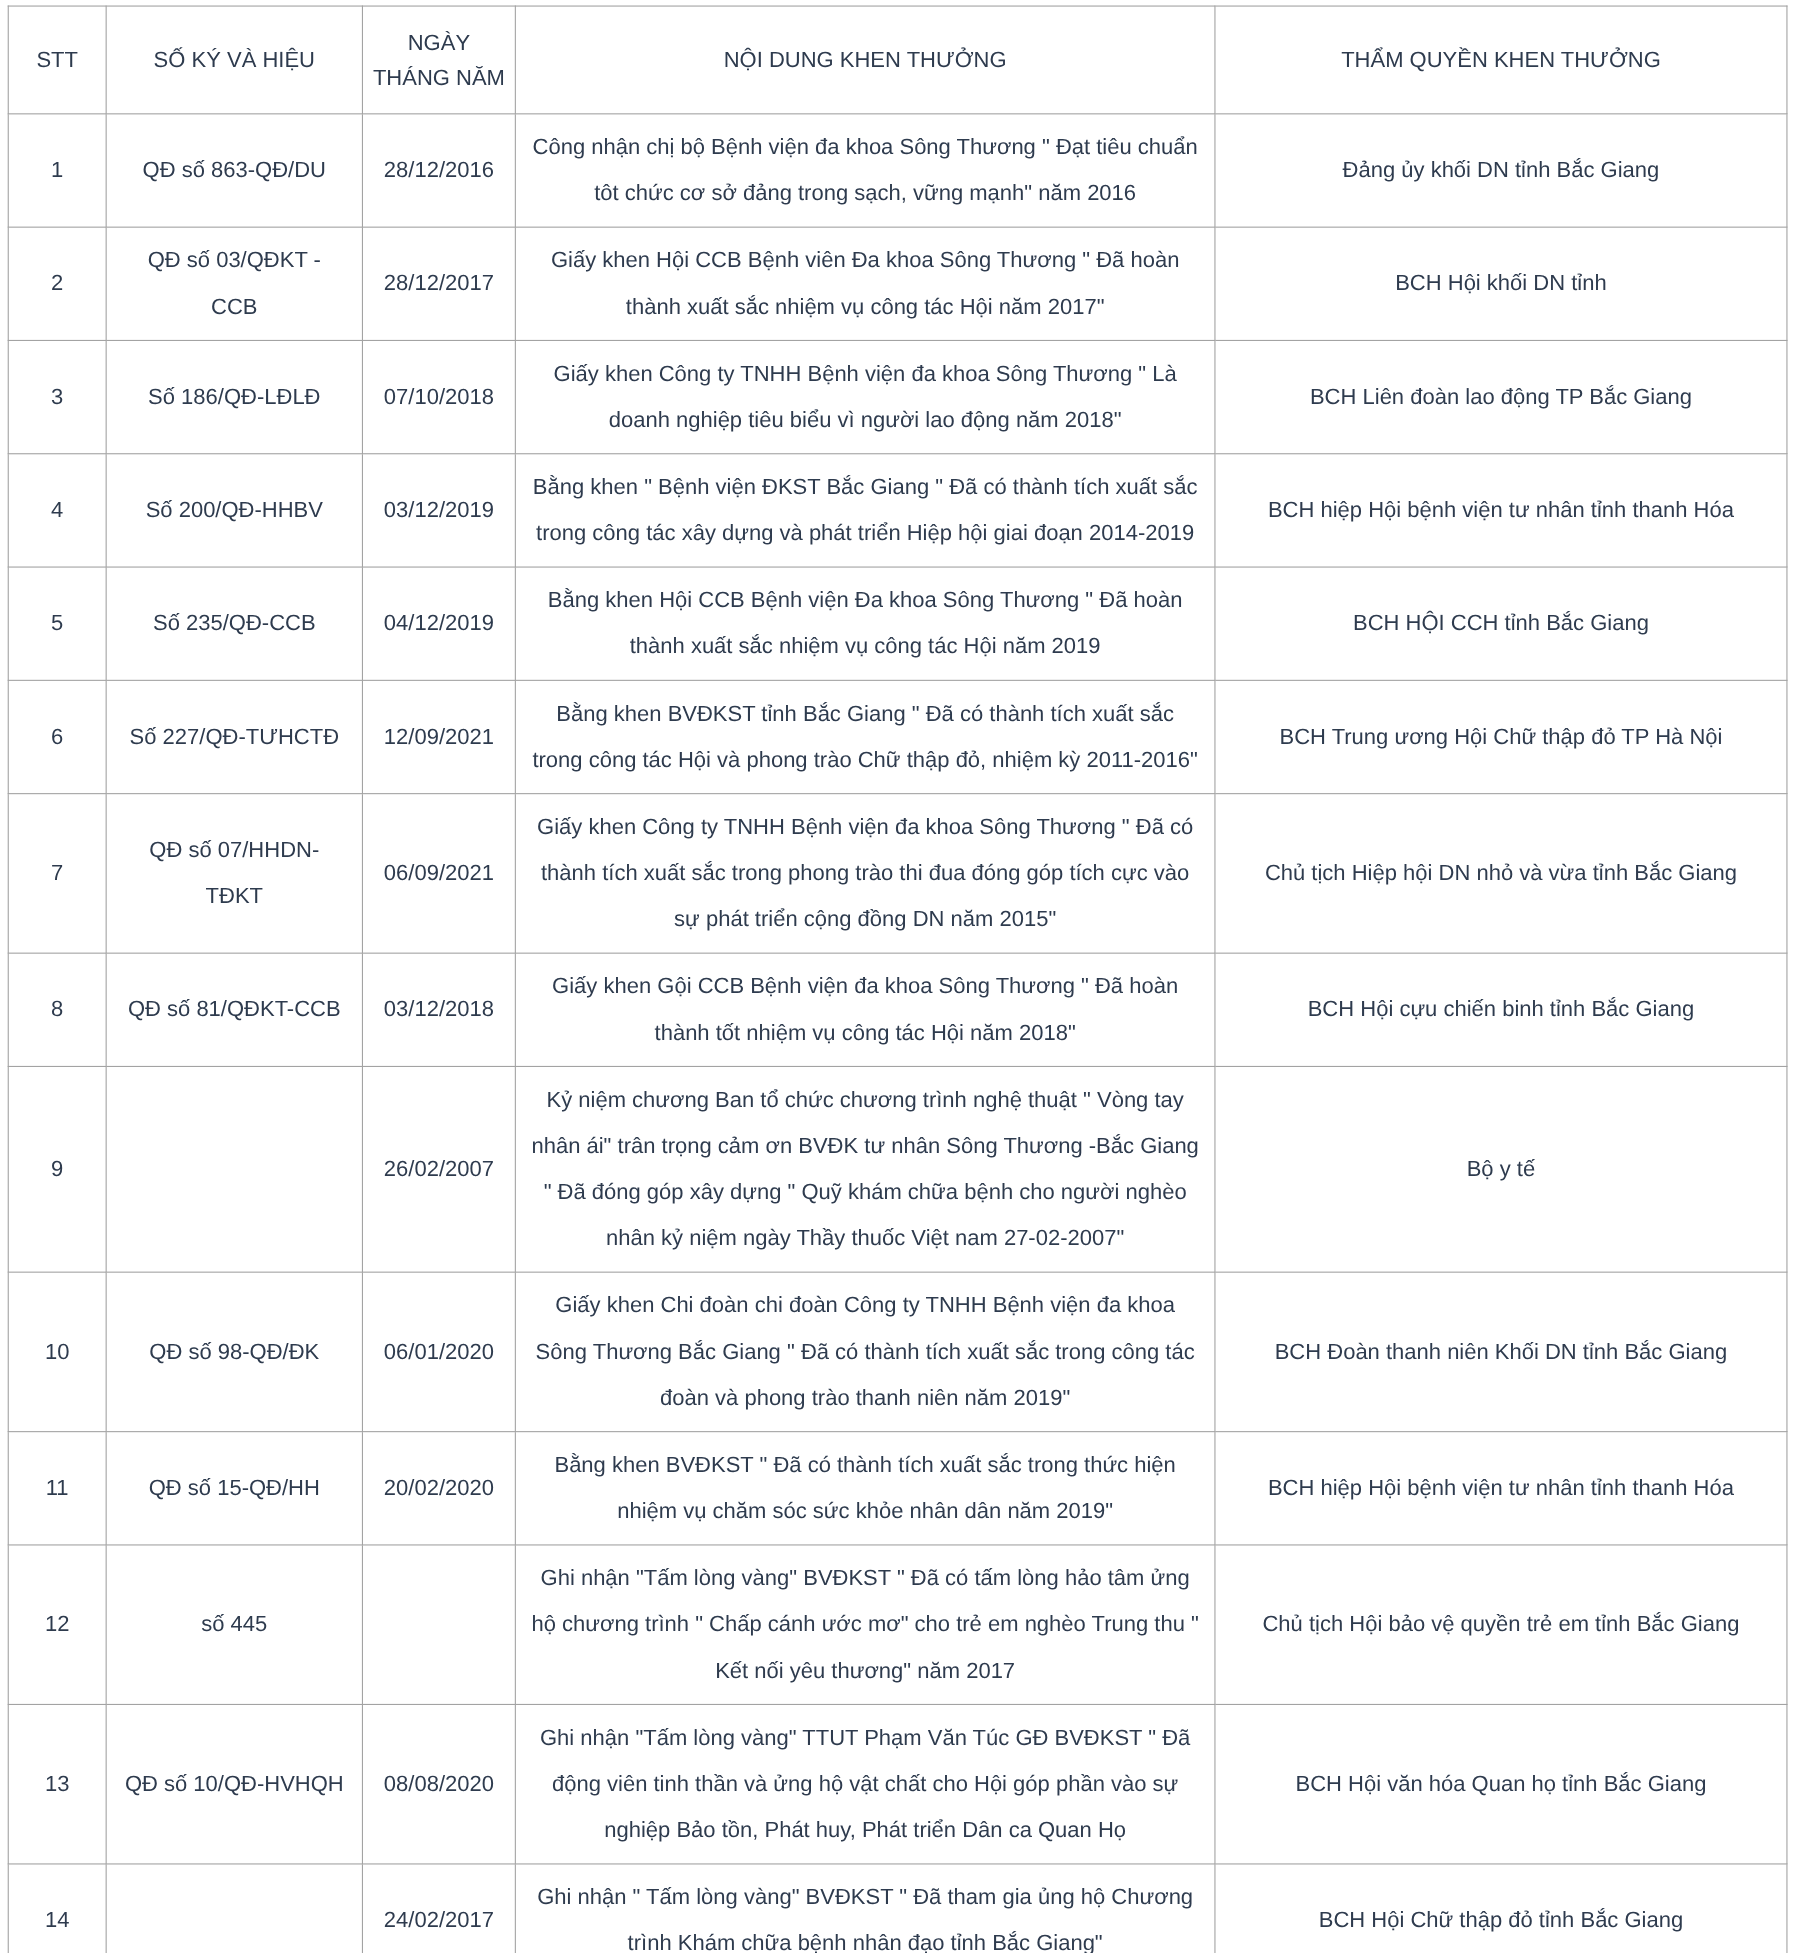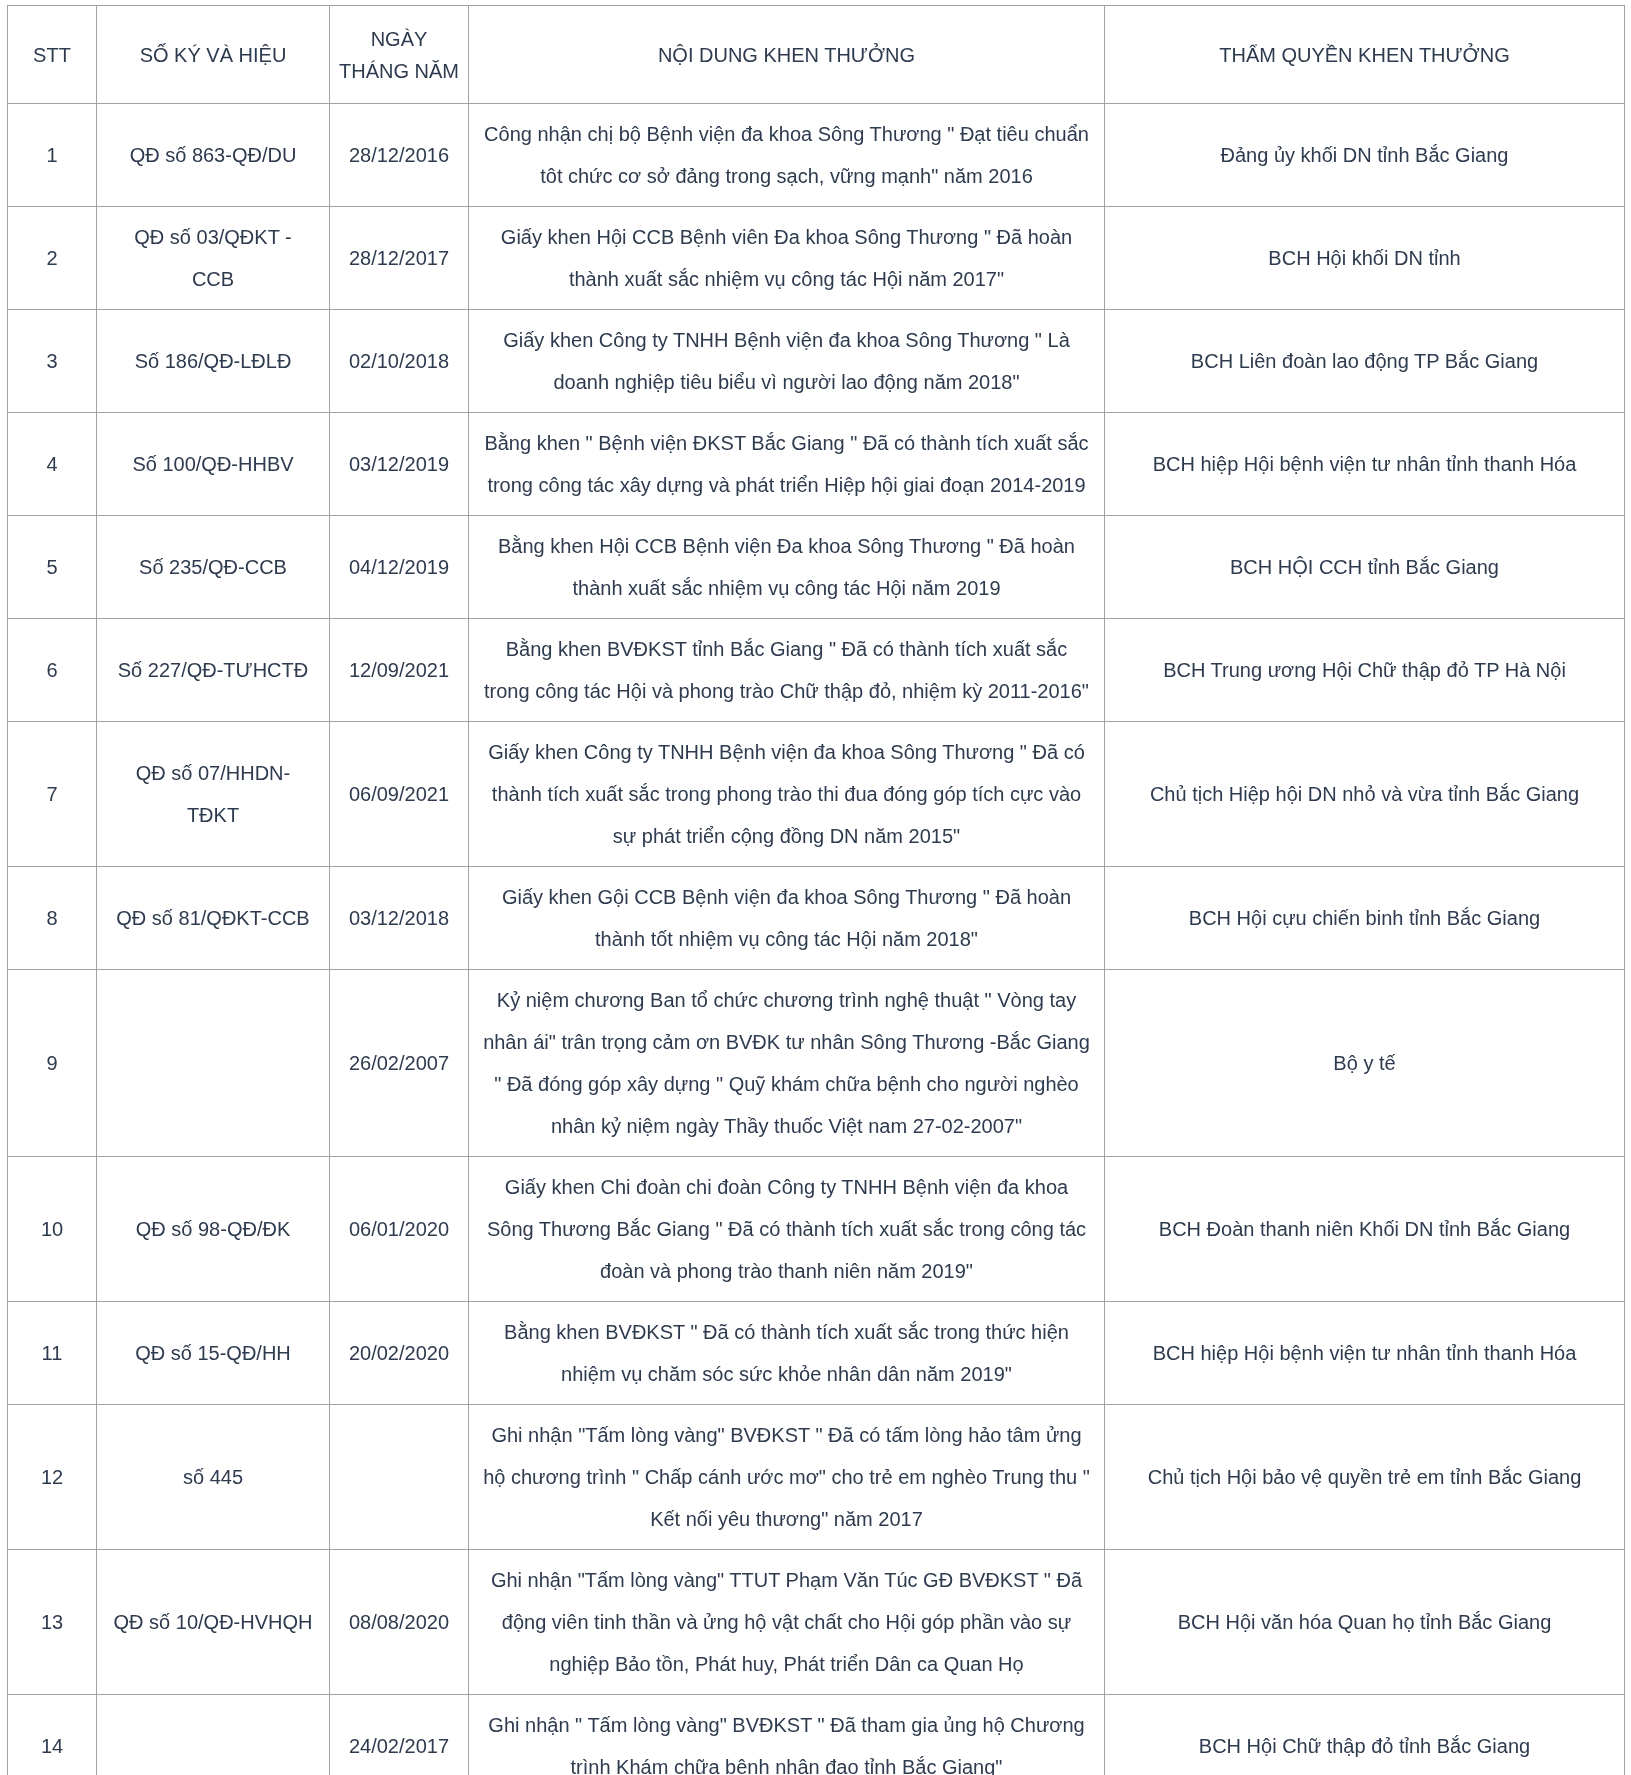--- a/index.html
+++ b/index.html
@@ -78,27 +78,27 @@
         <tr>
           <td>2</td>
           <td>QĐ số 03/QĐKT - CCB</td>
           <td>28/12/2017</td>
           <td>Giấy khen Hội CCB Bệnh viên Đa khoa Sông Thương " Đã hoàn thành xuất sắc nhiệm vụ công tác Hội năm 2017"</td>
           <td>BCH Hội khối DN tỉnh</td>
         </tr>
         <tr>
           <td>3</td>
           <td>Số 186/QĐ-LĐLĐ</td>
-          <td>02/10/2018</td>
+          <td>07/10/2018</td>
           <td>Giấy khen Công ty TNHH Bệnh viện đa khoa Sông Thương " Là doanh nghiệp tiêu biểu vì người lao động năm 2018"</td>
           <td>BCH Liên đoàn lao động TP Bắc Giang</td>
         </tr>
         <tr>
           <td>4</td>
-          <td>Số 100/QĐ-HHBV</td>
+          <td>Số 200/QĐ-HHBV</td>
           <td>03/12/2019</td>
           <td>Bằng khen " Bệnh viện ĐKST Bắc Giang " Đã có thành tích xuất sắc trong công tác xây dựng và phát triển Hiệp hội giai đoạn 2014-2019</td>
           <td>BCH hiệp Hội bệnh viện tư nhân tỉnh thanh Hóa</td>
         </tr>
         <tr>
           <td>5</td>
           <td>Số 235/QĐ-CCB</td>
           <td>04/12/2019</td>
           <td>Bằng khen Hội CCB Bệnh viện Đa khoa Sông Thương " Đã hoàn thành xuất sắc nhiệm vụ công tác Hội năm 2019</td>
           <td>BCH HỘI CCH tỉnh Bắc Giang</td>

